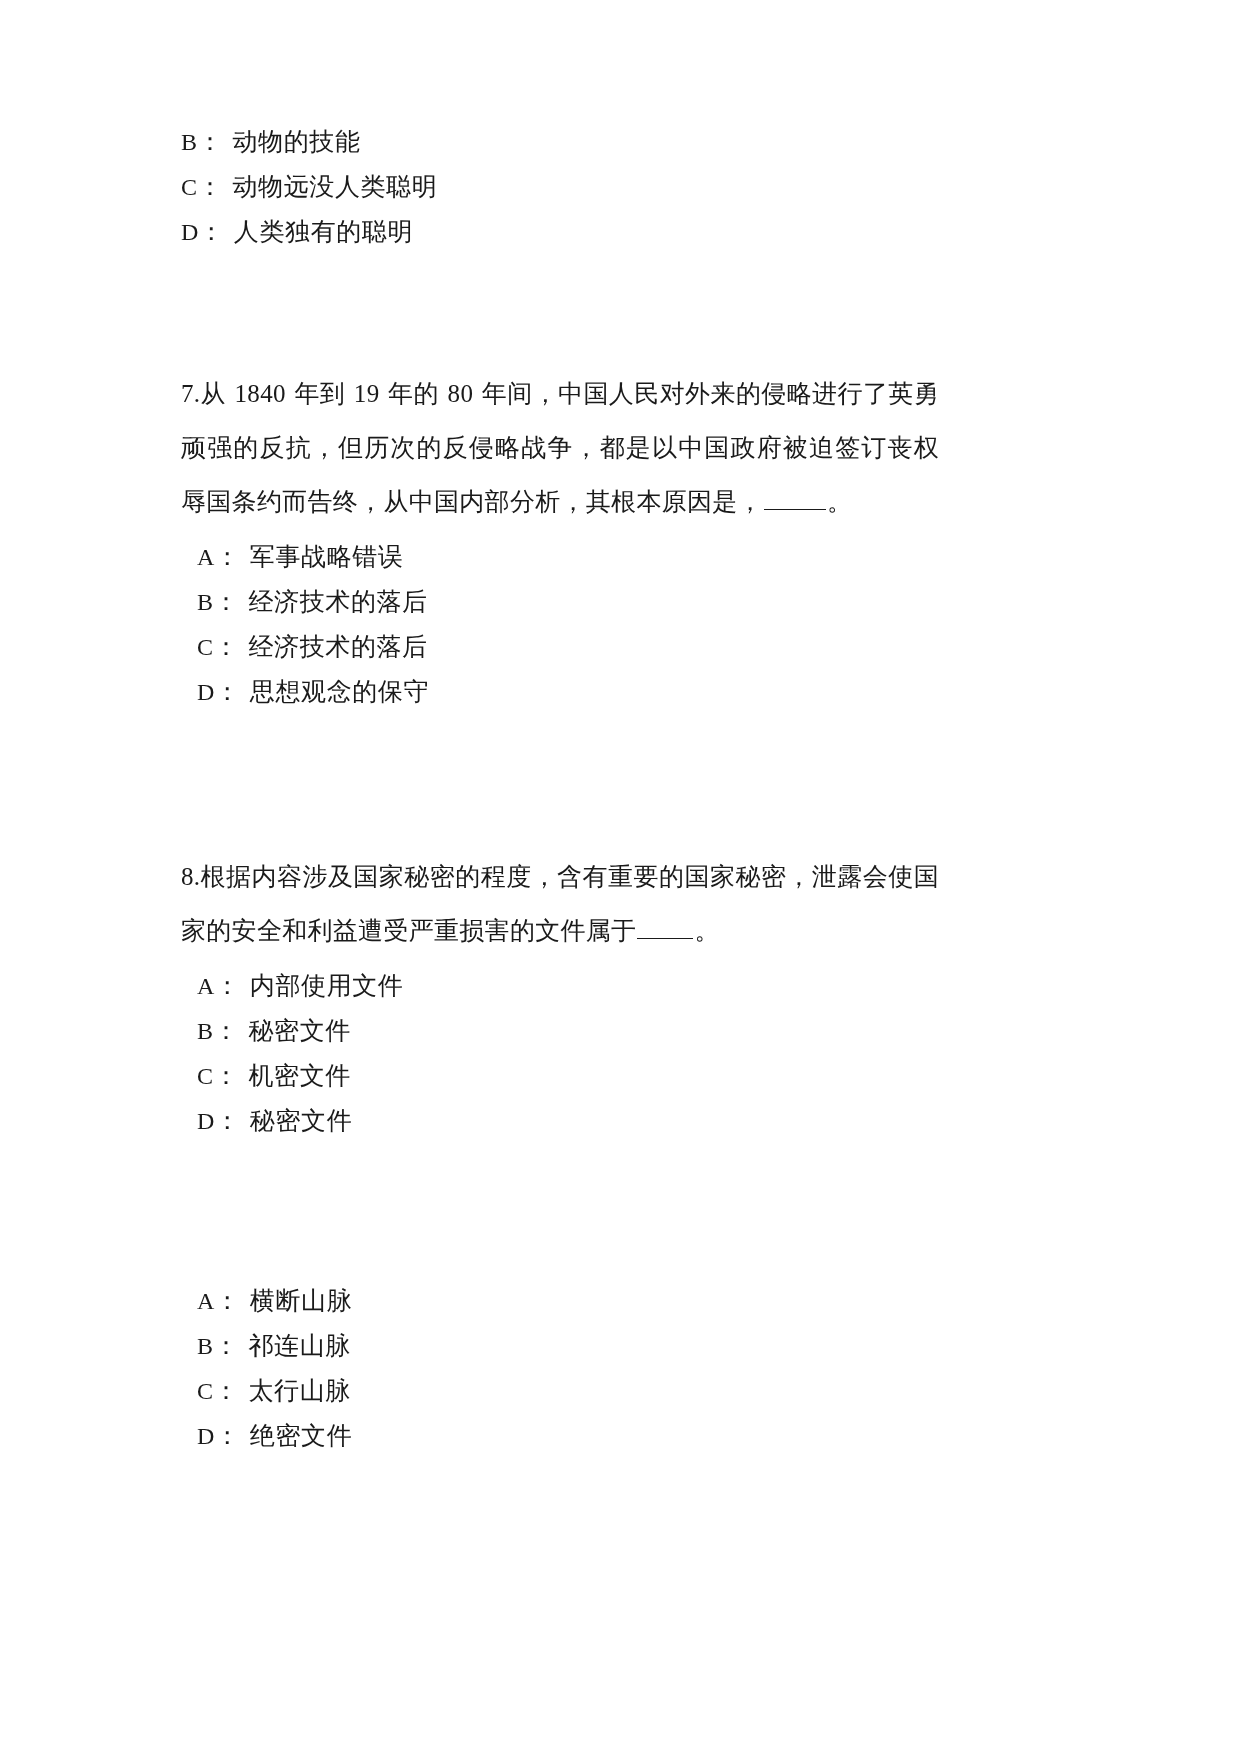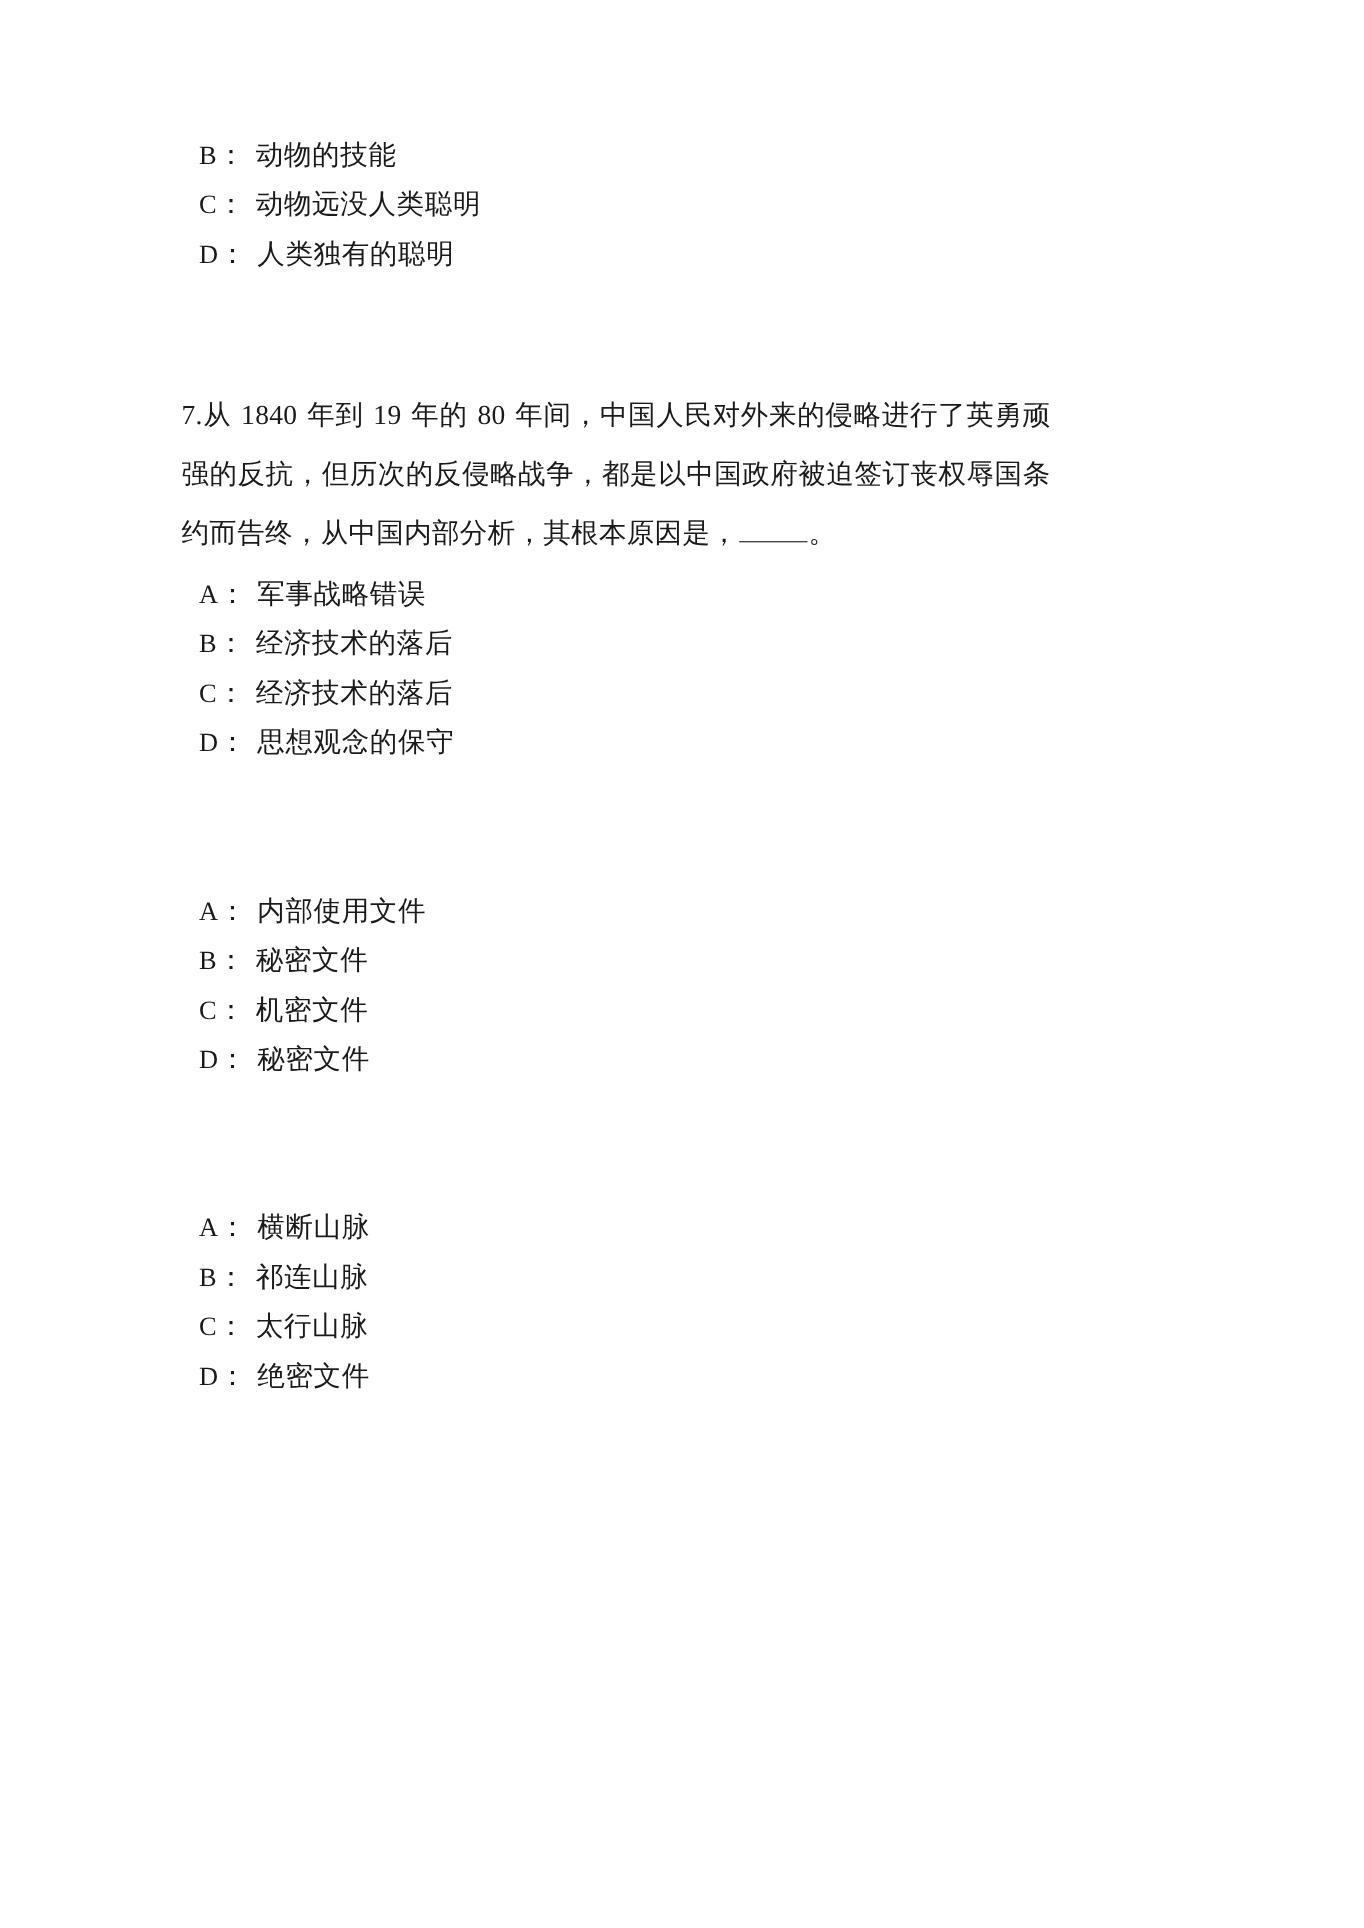--- a/index.html
+++ b/index.html
@@ -58,21 +58,21 @@
     padding-right: 10px;
   }
 
   .option-text {
     flex: 0 0 auto;
     letter-spacing: 0.6px;
   }
 
   
   .question-block {
-    margin: 0;
+    margin: 16px;
   }
 
   .q-spacer-lg { height: 96px; }
   .q-spacer-xl { height: 104px; }
 
   .q-stem {
     font-size: 25px;
     line-height: 54px;
     text-align: justify;
     text-justify: inter-ideograph;
@@ -157,20 +157,23 @@
           <span class="option-key">D</span>
           <span class="option-colon">：</span>
           <span class="option-text">思想观念的保守</span>
         </li>
       </ul>
     </div>
 
     <div class="q-spacer-xl"></div>
 
     <div class="question-block">
+      <p class="q-stem">
+        <span class="num">8.</span><span>根据内容涉及国家秘密的程度，含有重要的国家秘密，泄露会使国家的安全和利益遭受严重损害的文件属于</span><span class="blank short"></span><span>。</span>
+      </p>
       <ul class="option-list opts">
         <li class="option">
           <span class="option-key">A</span>
           <span class="option-colon">：</span>
           <span class="option-text">内部使用文件</span>
         </li>
         <li class="option">
           <span class="option-key">B</span>
           <span class="option-colon">：</span>
           <span class="option-text">秘密文件</span>

